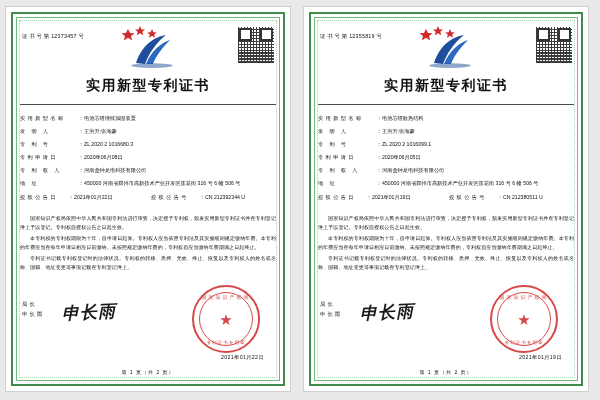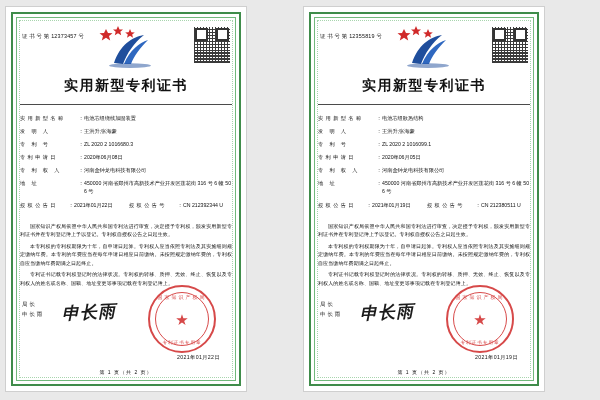--- a/index.html
+++ b/index.html
@@ -2,21 +2,21 @@
 <html><head>
 <meta charset="utf-8">
 <style>
   html,body{margin:0;padding:0;}
   body{
     width:600px;height:400px;background:#e9e9e9;
     font-family:"Liberation Sans","DejaVu Sans",sans-serif;
     overflow:hidden;
   }
   .sheet{
-    position:absolute;top:6px;width:242px;height:386px;
+    position:absolute;top:6px;width:286px;height:386px;
     background:#ffffff;
     border:1px solid #cfcfcf;
     box-sizing:border-box;
     overflow:hidden;
   }
   #cert-left{left:5px;}
   #cert-right{left:303px;}
 
   
   .frame{

